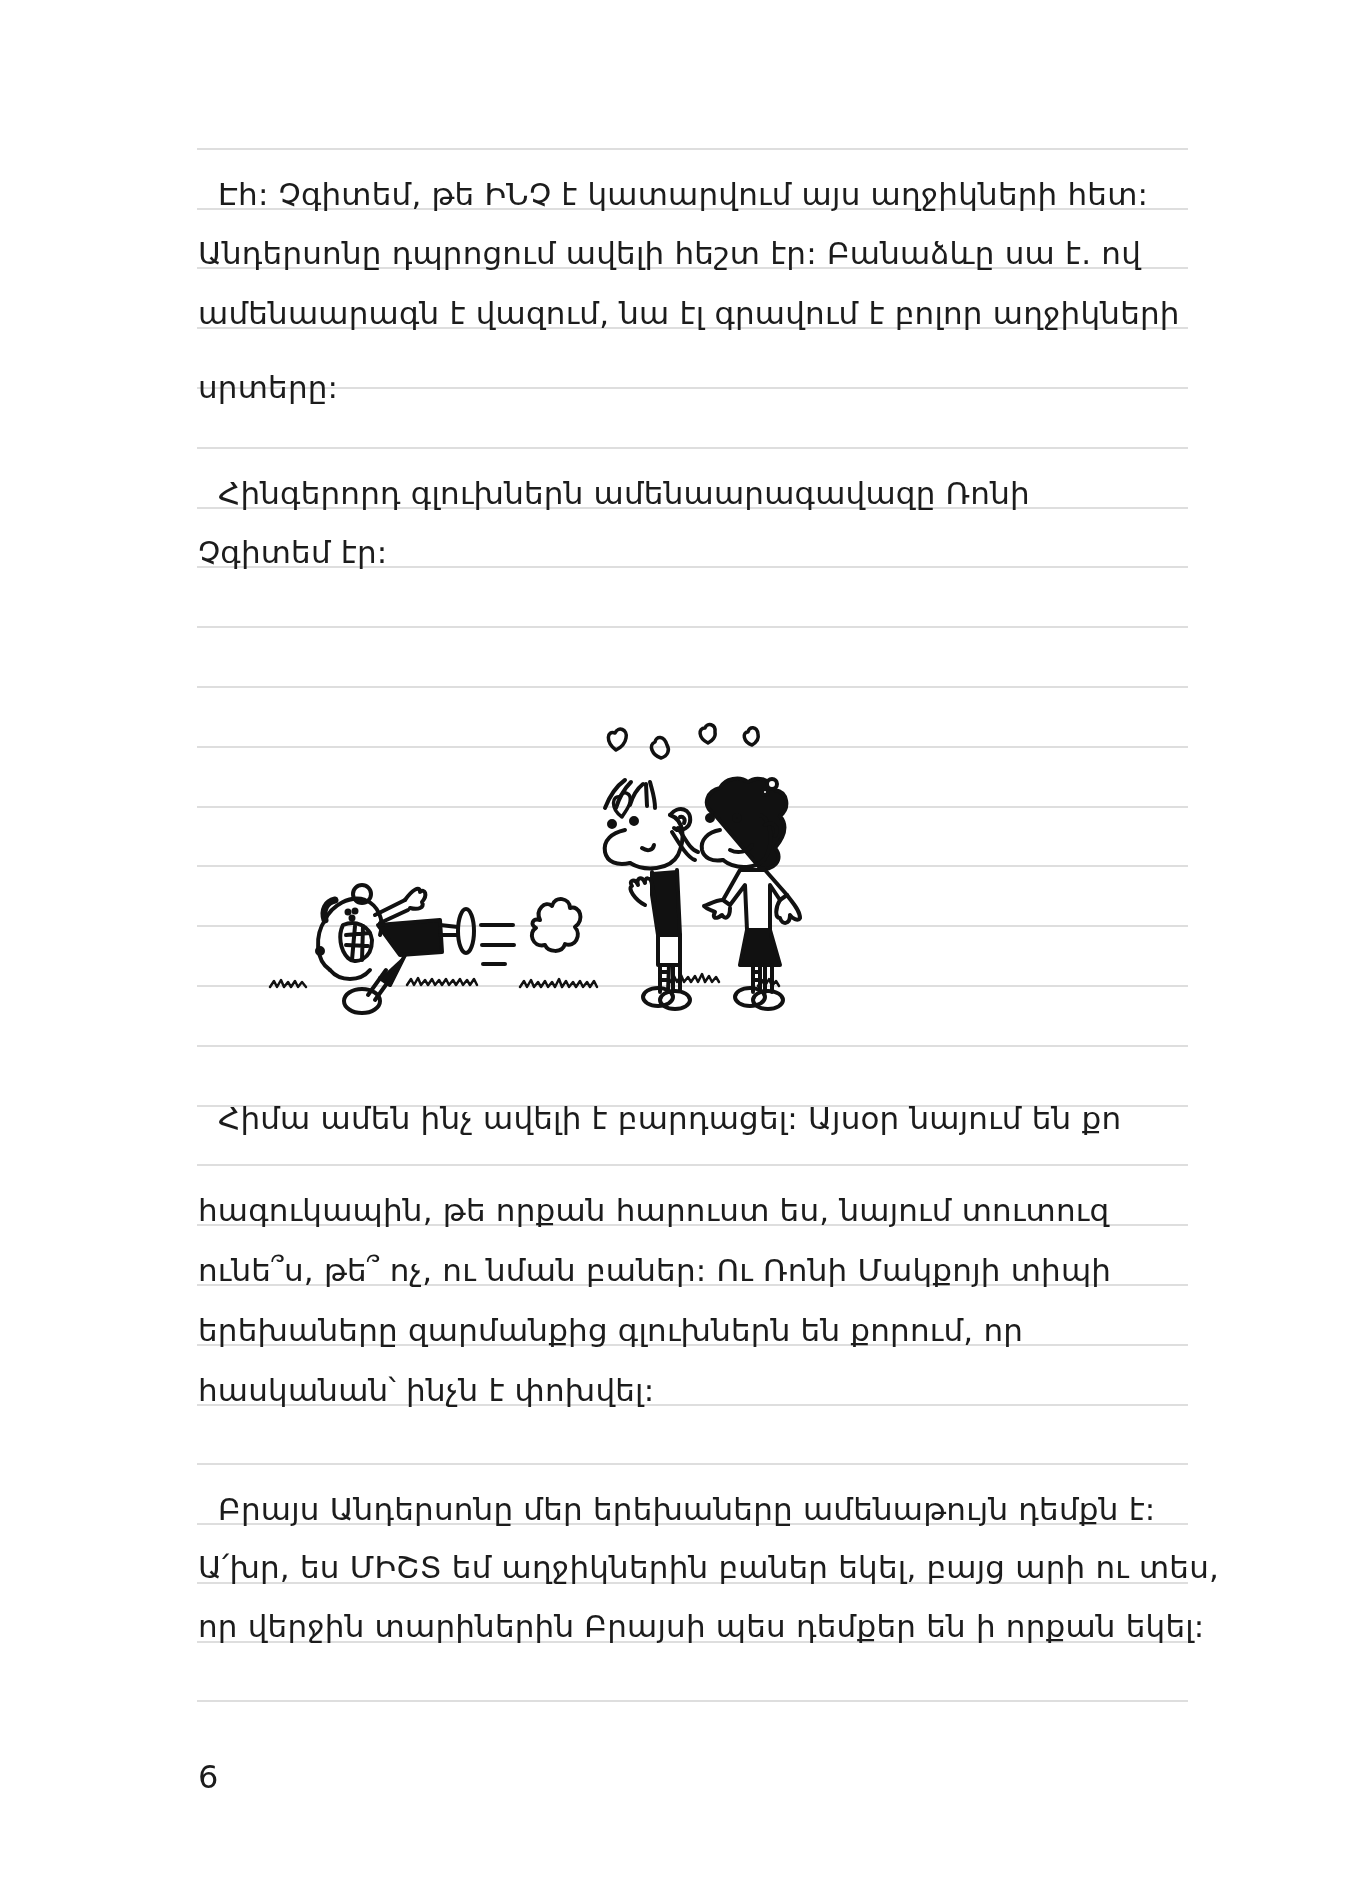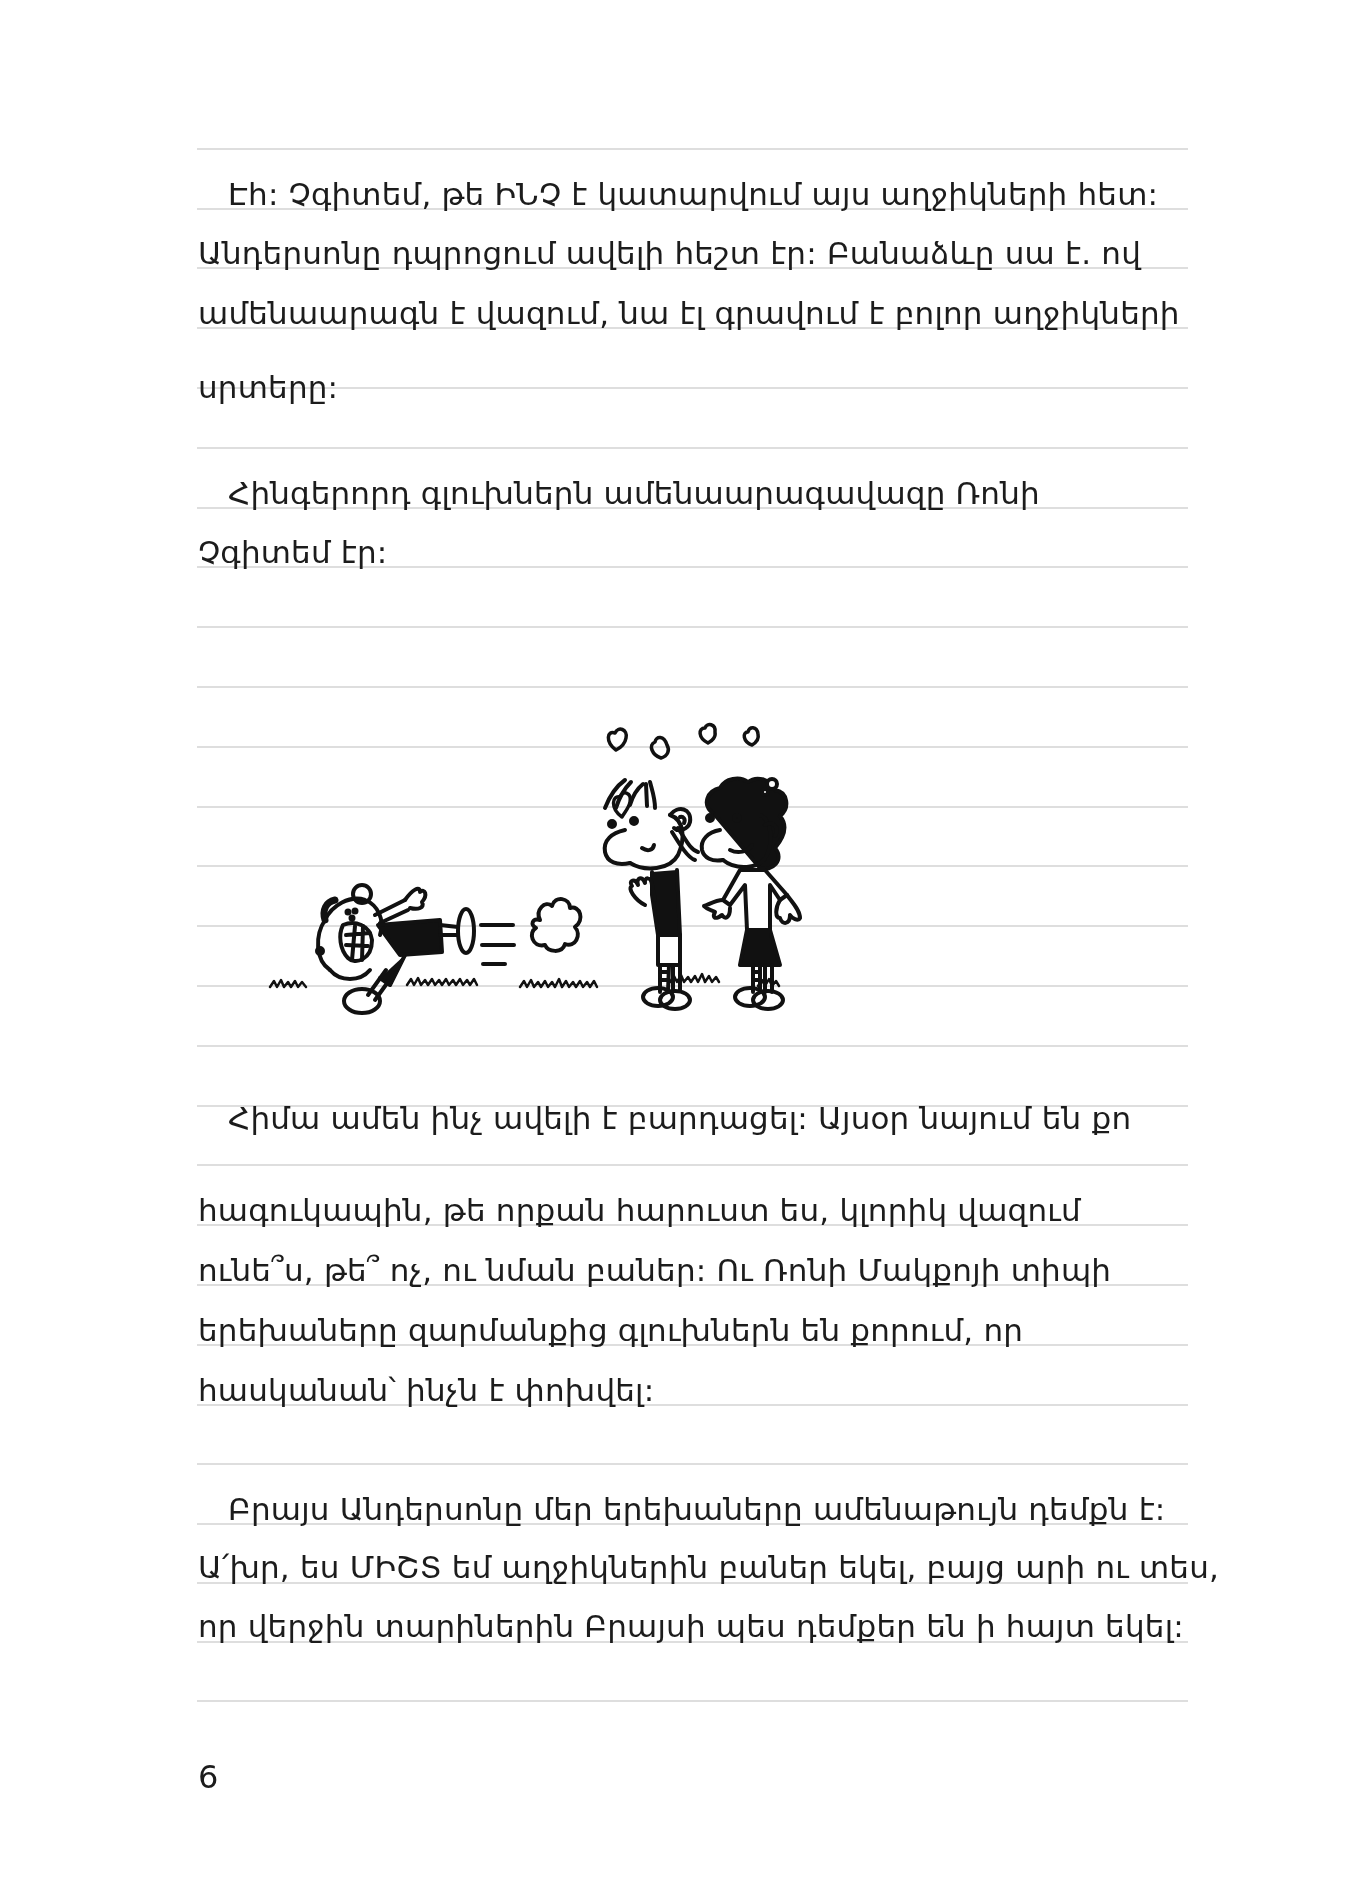--- a/index.html
+++ b/index.html
@@ -2,21 +2,21 @@
 <html><head>
 <meta charset="utf-8">
 <style>
   html, body { margin: 0; padding: 0; background: #ffffff; }
   body { width: 1363px; height: 1882px; position: relative; overflow: hidden;
          font-family: "DejaVu Sans", sans-serif; color: #1a1a1a; }
   .page { position: absolute; left: 0; top: 0; width: 1363px; height: 1882px; }
   .rule { position: absolute; left: 197px; width: 991px; height: 2px; background: #dedede; }
   .text-line { position: absolute; left: 198px; font-size: 31px; line-height: 40px;
                white-space: nowrap; letter-spacing: 0.2px; color: #1c1c1c; }
-  .text-line.indent { left: 218px; margin-left: 10px; }
+  .text-line.indent { left: 218px; }
   .page-number { position: absolute; left: 198px; top: 1757px; font-size: 32px; line-height: 40px; color: #1c1c1c; }
   .illustration { position: absolute; left: 260px; top: 720px; width: 780px; height: 300px; }
   .illustration svg { width: 780px; height: 300px; display: block; }
 </style>
 </head>
 <body>
 
 <div class="page">
 
   <div>
@@ -172,26 +172,26 @@
         <path d="M493 252 L500 252 M493 260 L500 260"></path>
 
         <ellipse cx="490" cy="277" rx="15" ry="9"></ellipse>
         <ellipse cx="508" cy="280" rx="15" ry="9"></ellipse>
       </g>
     </svg>
   </div>
 
   <div>
     <div class="text-line indent" style="top:1098px">Հիմա ամեն ինչ ավելի է բարդացել: Այսօր նայում են քո</div>
-    <div class="text-line" style="top:1190px">հագուկապին, թե որքան հարուստ ես, կլորիկ վազում</div>
+    <div class="text-line" style="top:1190px">հագուկապին, թե որքան հարուստ ես, նայում տուտուզ</div>
     <div class="text-line" style="top:1250px">ունե՞ս, թե՞ ոչ, ու նման բաներ: Ու Ռոնի Մակքոյի տիպի</div>
     <div class="text-line" style="top:1310px">երեխաները զարմանքից գլուխներն են քորում, որ</div>
     <div class="text-line" style="top:1370px">հասկանան՝ ինչն է փոխվել:</div>
   </div>
 
   <div>
     <div class="text-line indent" style="top:1489px">Բրայս Անդերսոնը մեր երեխաները ամենաթույն դեմքն է:</div>
     <div class="text-line" style="top:1547px">Ա՛խր, ես ՄԻՇՏ եմ աղջիկներին բաներ եկել, բայց արի ու տես,</div>
-    <div class="text-line" style="top:1606px">որ վերջին տարիներին Բրայսի պես դեմքեր են ի հայտ եկել:</div>
+    <div class="text-line" style="top:1606px">որ վերջին տարիներին Բրայսի պես դեմքեր են ի որքան եկել:</div>
   </div>
 
   <div class="page-number">6</div>
 </div>
 
 </body></html>

